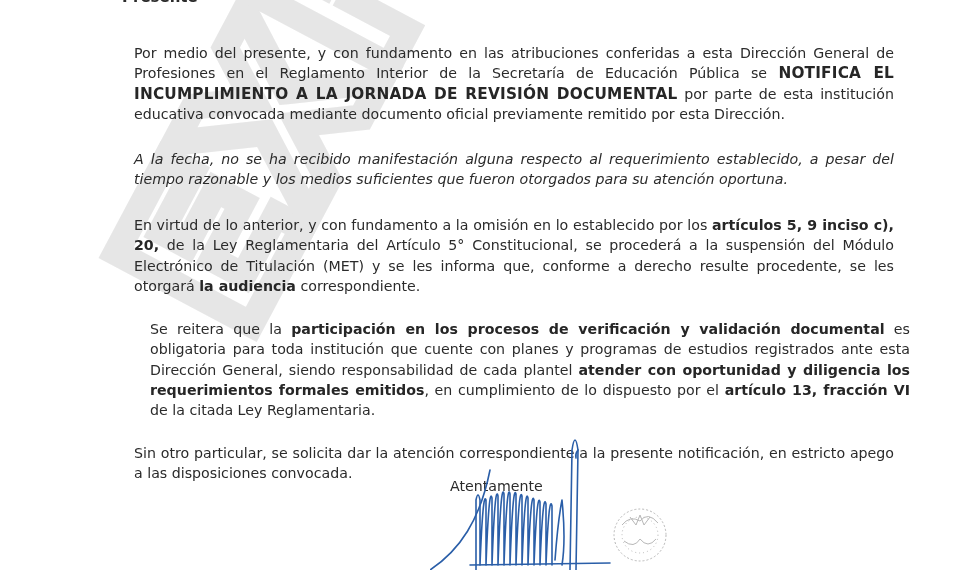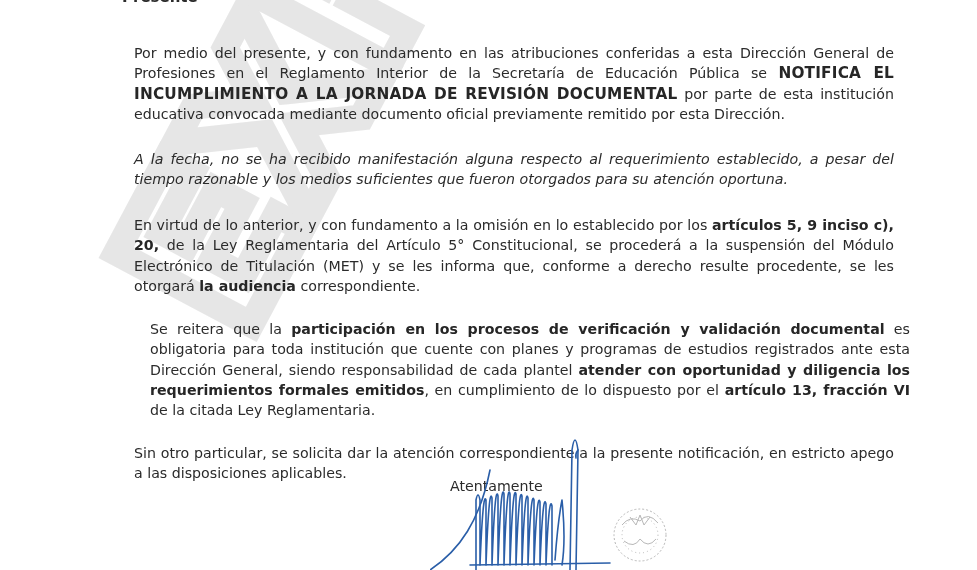--- a/index.html
+++ b/index.html
@@ -45,21 +45,21 @@
   <div class="greeting">Presente</div>
 
   <p class="p1"><span>Por medio del presente, y con fundamento en las atribuciones conferidas a esta Dirección General de Profesiones en el Reglamento Interior de la Secretaría de Educación Pública se </span><b class="big">NOTIFICA EL INCUMPLIMIENTO A LA JORNADA DE REVISIÓN DOCUMENTAL</b><span> por parte de esta institución educativa convocada mediante documento oficial previamente remitido por esta Dirección.</span></p>
 
   <p class="p2"><span>A la fecha, no se ha recibido manifestación alguna respecto al requerimiento establecido, a pesar del tiempo razonable y los medios suficientes que fueron otorgados para su atención oportuna.</span></p>
 
   <p class="p3"><span>En virtud de lo anterior, y con fundamento a la omisión en lo establecido por los </span><b>artículos 5, 9 inciso c), 20,</b><span> de la Ley Reglamentaria del Artículo 5° Constitucional, se procederá a la suspensión del Módulo Electrónico de Titulación (MET) y se les informa que, conforme a derecho resulte procedente, se les otorgará </span><b>la audiencia</b><span> correspondiente.</span></p>
 
   <p class="p4"><span>Se reitera que la </span><b>participación en los procesos de verificación y validación documental</b><span> es obligatoria para toda institución que cuente con planes y programas de estudios registrados ante esta Dirección General, siendo responsabilidad de cada plantel </span><b>atender con oportunidad y diligencia los requerimientos formales emitidos</b><span>, en cumplimiento de lo dispuesto por el </span><b>artículo 13, fracción VI</b><span> de la citada Ley Reglamentaria.</span></p>
 
-  <p class="p5"><span>Sin otro particular, se solicita dar la atención correspondiente a la presente notificación, en estricto apego a las disposiciones aplicables.</span></p>
+  <p class="p5"><span>Sin otro particular, se solicita dar la atención correspondiente a la presente notificación, en estricto apego a las disposiciones convocada.</span></p>
 
   <div class="closing">Atentamente</div>
 </div>
 
 <svg class="seal" viewBox="0 0 60 80" width="60" height="80">
   <g fill="none" stroke="#b8b8b8" stroke-width="1">
     <circle cx="32" cy="40" r="26" stroke-dasharray="2 2"></circle>
     <circle cx="32" cy="40" r="18" stroke-dasharray="1 3"></circle>
     <path d="M14 30 q8 -10 18 -4 q8 -10 18 2 M16 46 q10 8 16 -2 q8 10 16 0 M22 22 l6 8 l4 -10 l4 10 l6 -8"></path>
   </g>

